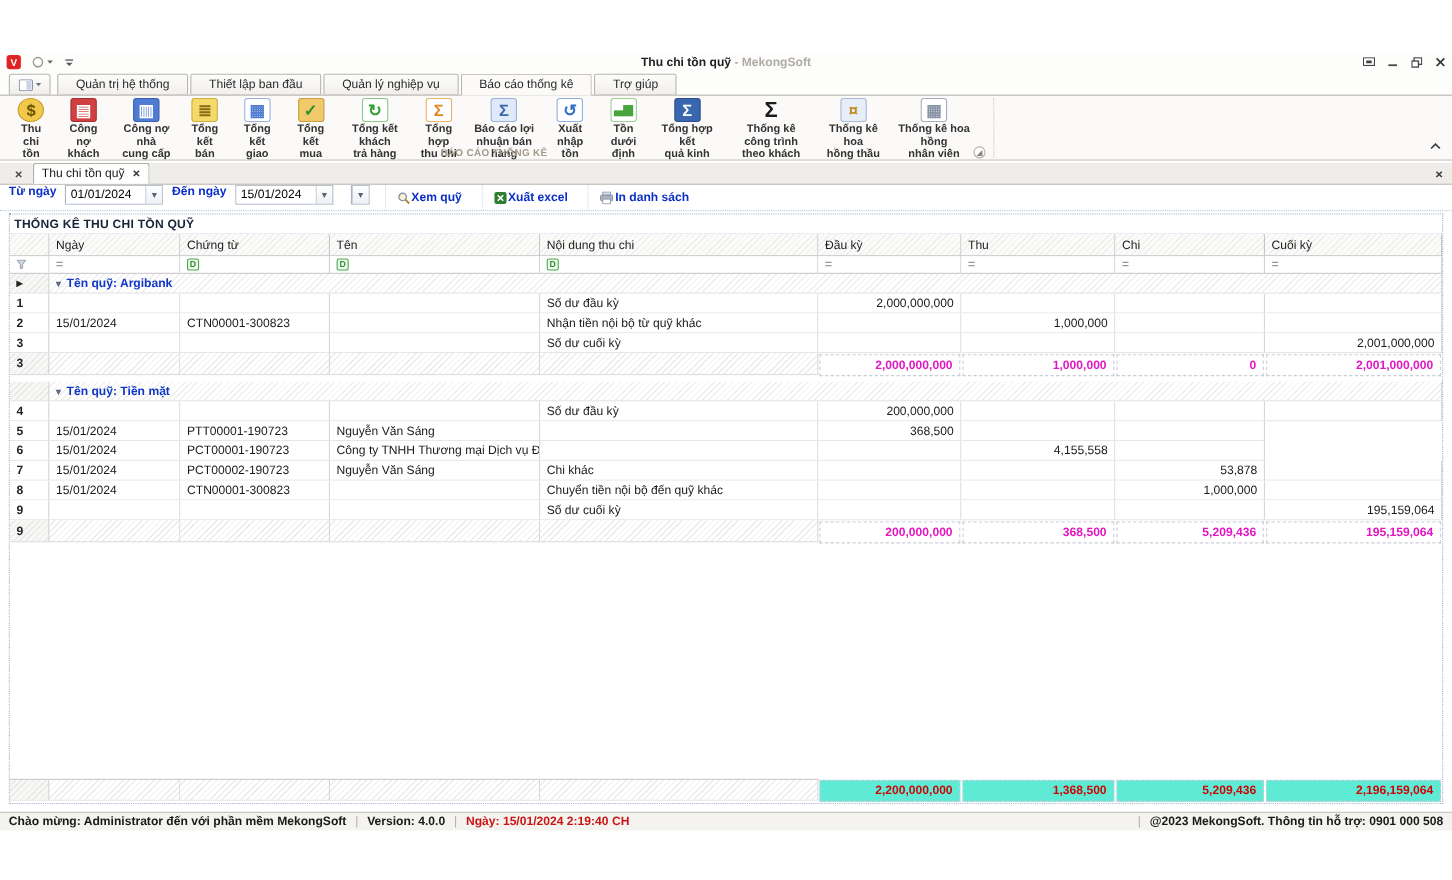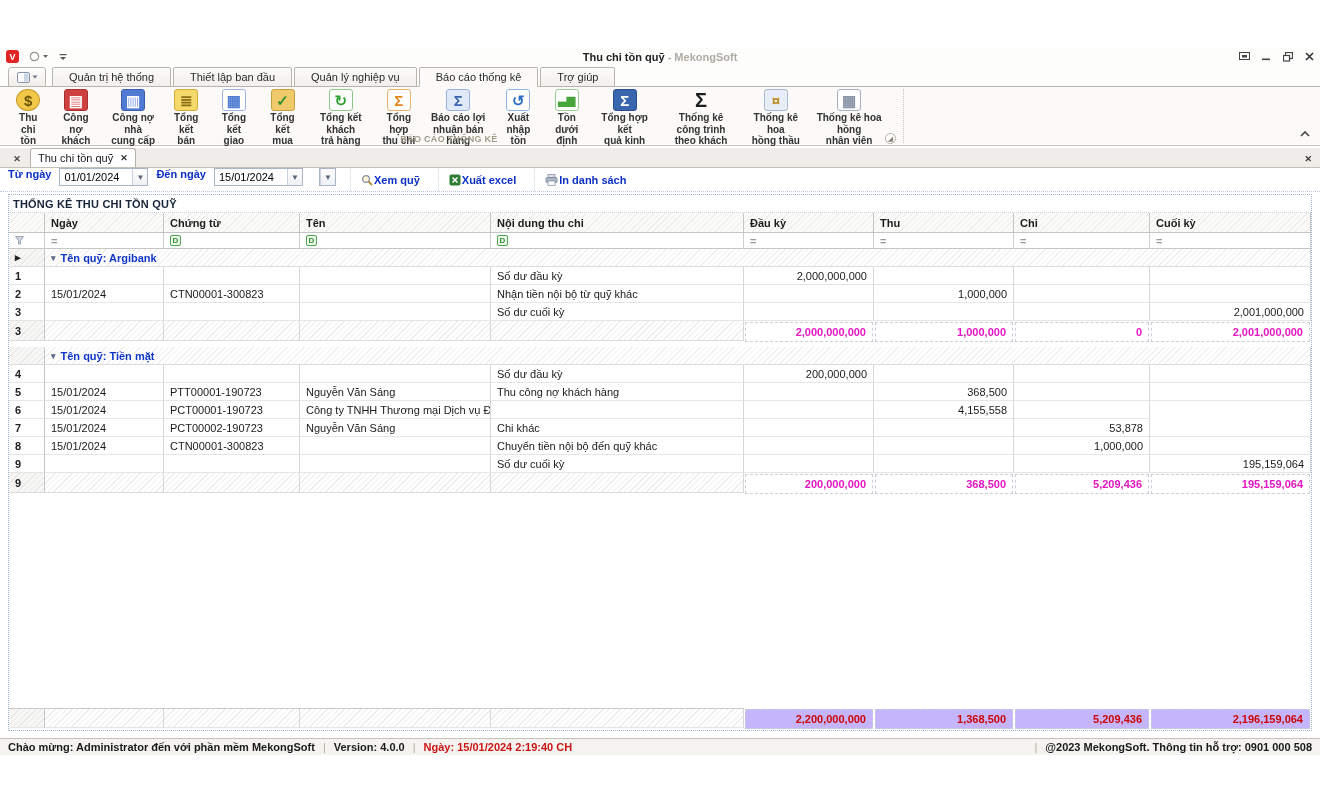--- a/index.html
+++ b/index.html
@@ -52,35 +52,35 @@
   .fbtn { display:flex; align-items:center; gap:1px; color:#0c2fc7; font-weight:bold; padding:0 10px; border-left:1px dotted #cfd6df; cursor:pointer; }
   .fbtn:first-of-type { border-left:none; }
 
   
   .grid-wrap { flex:1; margin:2px 8px 0 8px; border:1px dotted #9fb4cc; background:#fff; display:flex; flex-direction:column; overflow:hidden; }
   .grid-title { height:18px; line-height:18px; padding-left:4px; font-weight:bold; color:#16243a; letter-spacing:0.2px; border-bottom:1px dotted #c9d2de; }
   .grow { display:grid; grid-template-columns:36px 119px 136px 191px 253px 130px 140px 136px minmax(0,1fr); }
   .c { border-right:1px solid #d7d7d7; border-bottom:1px solid #e6e6e6; padding:0 6px; display:flex; align-items:center; overflow:hidden; white-space:nowrap; }
   .c.num { justify-content:flex-end; }
   .hatch { background:repeating-linear-gradient(135deg,#ffffff 0 3px,#ececea 3px 4px); }
-  .hdr .c { height:20px; font-weight:bold; color:#1c1c1c; border-right:1px solid #c6c6c6; border-bottom:1px solid #c6c6c6; background:repeating-linear-gradient(135deg,#fbfbfa 0 3px,#efeeec 3px 4px); }
+  .hdr .c { height:20px; font-weight:normal; color:#1c1c1c; border-right:1px solid #c6c6c6; border-bottom:1px solid #c6c6c6; background:repeating-linear-gradient(135deg,#fbfbfa 0 3px,#efeeec 3px 4px); }
   .frow .c { height:16px; border-right:1px solid #d0d0d0; border-bottom:1px solid #c6c6c6; background:#fff; }
   .ind { background:repeating-linear-gradient(135deg,#f7f7f6 0 3px,#e9e8e6 3px 4px); border-right:1px solid #c6c6c6; font-weight:bold; color:#222; justify-content:flex-start; }
   .op-eq { color:#9a9a9a; font-weight:bold; }
   .op-like { display:inline-flex; align-items:center; justify-content:center; min-width:11px; height:11px; border:1px solid #4aa84a; border-radius:2px; color:#2f8f2f; background:#eef8ee; font-size:8px; font-weight:bold; }
   .grp .c { height:18px; border-bottom:1px solid #ddd; }
   .grp-label { grid-column:2 / -1; color:#1237c8; font-weight:bold; gap:5px; background:repeating-linear-gradient(135deg,#ffffff 0 3px,#efefed 3px 4px); }
   .tri { color:#5a6a8a; font-size:9px; }
   .drow .c { height:18px; background:#fff; }
   .srow .c { height:20px; border-bottom:1px solid #ddd; }
   .srow .val { margin:1px; border:1px dashed #c8cfd8; background:#fff; color:#e316c3; font-weight:bold; }
   .spacer { height:4px; }
   .filler { flex:1; background:#fff; }
   .gtotal .c { height:20px; border-top:1px solid #c9c9c9; }
-  .gtotal .val { margin:1px; border:1px dashed #c8cfd8; background:#c4b5fd; color:#cc0505; font-weight:bold; }
+  .gtotal .val { margin:1px; border:1px dashed #c8cfd8; background:#5eead4; color:#cc0505; font-weight:bold; }
 
   
   .statusbar { height:17px; margin-top:7px; background:#f4f3f0; border-top:1px solid #c6c2ba; display:flex; align-items:center; padding:0 8px; font-weight:bold; color:#1a1a1a; }
   .sb-sep { color:#b0aca4; margin:0 8px; font-weight:normal; }
   .sb-red { color:#cc1414; }
   .sb-right { margin-left:auto; display:flex; align-items:center; }
   svg { flex:none; }
 </style>
 </head>
 <body>
@@ -416,21 +416,20 @@
     <div class="c num">200,000,000</div>
     <div class="c num"></div>
     <div class="c num"></div>
     <div class="c num"></div>
   </div>
         <div class="grow drow">
     <div class="c ind">5</div>
     <div class="c">15/01/2024</div>
     <div class="c">PTT00001-190723</div>
     <div class="c">Nguyễn Văn Sáng</div>
-    <div class="c">Thu công nợ khách hàng</div>
     <div class="c num"></div>
     <div class="c num">368,500</div>
     <div class="c num"></div>
     <div class="c num"></div>
   </div>
         <div class="grow drow">
     <div class="c ind">6</div>
     <div class="c">15/01/2024</div>
     <div class="c">PCT00001-190723</div>
     <div class="c">Công ty TNHH Thương mại Dịch vụ Điện n...</div>

